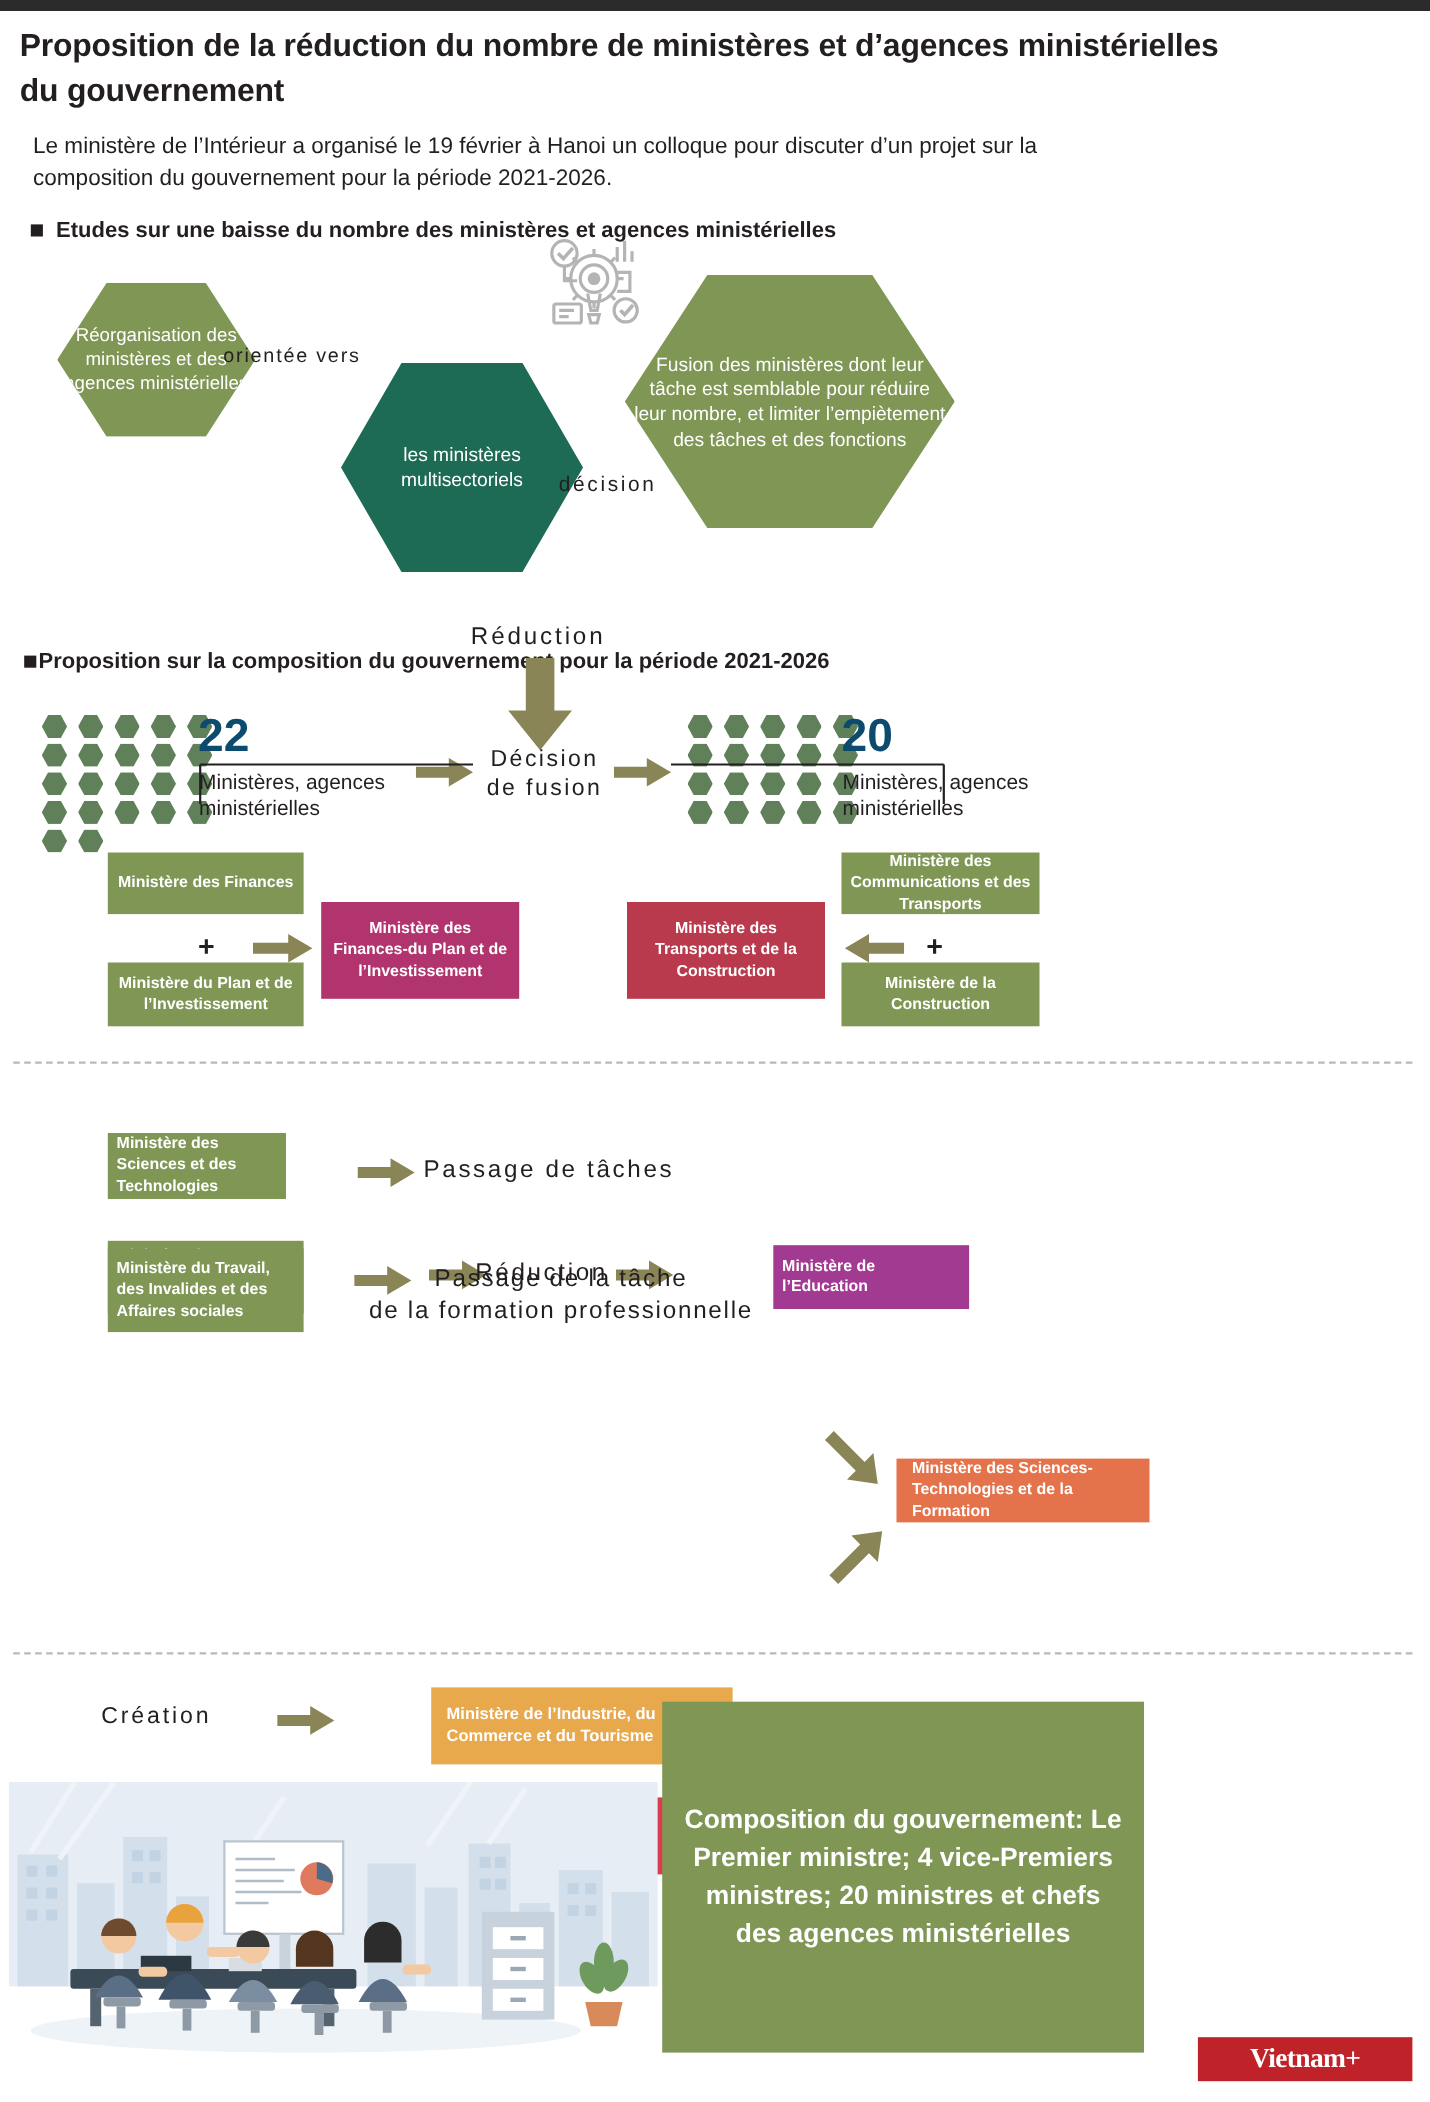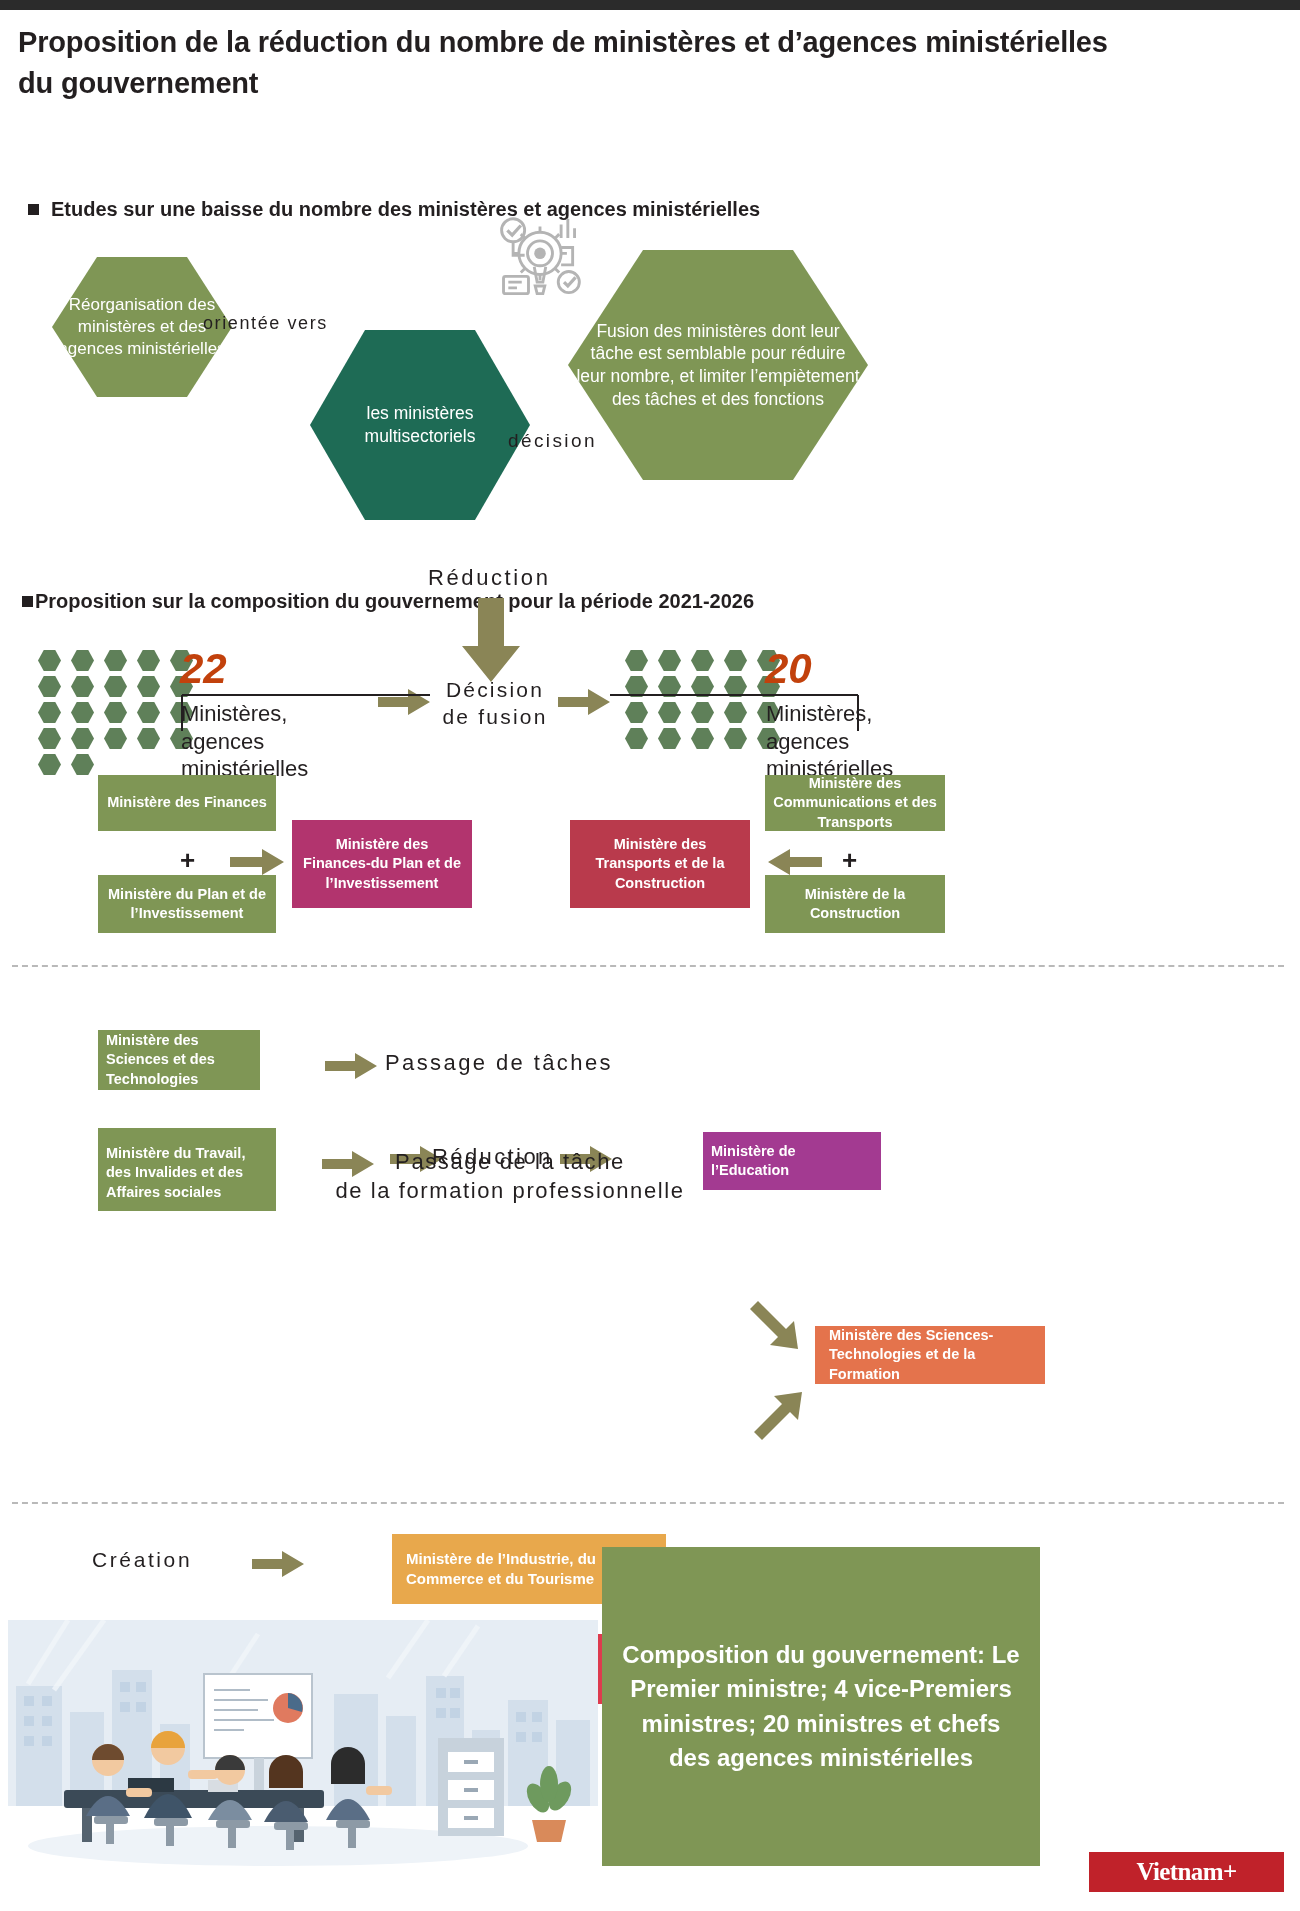--- a/index.html
+++ b/index.html
@@ -53,22 +53,22 @@
     position:absolute; left:508px; top:185px; font-size:19px; letter-spacing:2.4px; color:#231f20;
   }
 
   
   .gearicon { position:absolute; left:492px; top:-32px; width:96px; height:96px; }
   .dotgrid { position:absolute; display:grid; grid-template-columns: repeat(5, 28px); gap:5px 5px; }
   .dot {
     width:23px; height:21px; background:#5f8059;
     clip-path: polygon(25% 0%, 75% 0%, 100% 50%, 75% 100%, 25% 100%, 0% 50%);
   }
-  .bignum { position:absolute; font-size:42px; font-weight:bold; color:#c2410c; line-height:1;font-style:italic; }
-  .numcap { position:absolute; font-size:22px; line-height:1.25; color:#231f20; }
+  .bignum { position:absolute; font-size:42px; font-weight:bold; color:#0c4a6e; line-height:1; }
+  .numcap { position:absolute; font-size:19px; line-height:1.25; color:#231f20; }
 
   .lbl-reduction1 {
     position:absolute; left:428px; top:565px; font-size:22px; letter-spacing:2.6px; color:#231f20;
   }
 
   
   .arrow-r { position:absolute; }
   .arrow-d { position:absolute; }
 
   
@@ -119,20 +119,21 @@
   }
 </style>
 </head>
 <body>
 
 <div id="page">
 
   <div class="topbar"></div>
 
   <div class="title">Proposition de la réduction du nombre de ministères et d’agences ministérielles du gouvernement</div>
+  <div class="subtitle">Le ministère de l’Intérieur a organisé le 19 février à Hanoi un colloque pour discuter d’un projet sur la composition du gouvernement pour la période 2021-2026.</div>
 
   <div class="sec-head sec1">
     <span class="sq"></span>
     <span>Etudes sur une baisse du nombre des ministères et agences ministérielles</span>
   </div>
 
   <div class="hexrow">
 
     <div class="hex hex-a">
       <span>Réorganisation des ministères et des agences ministérielles</span>

